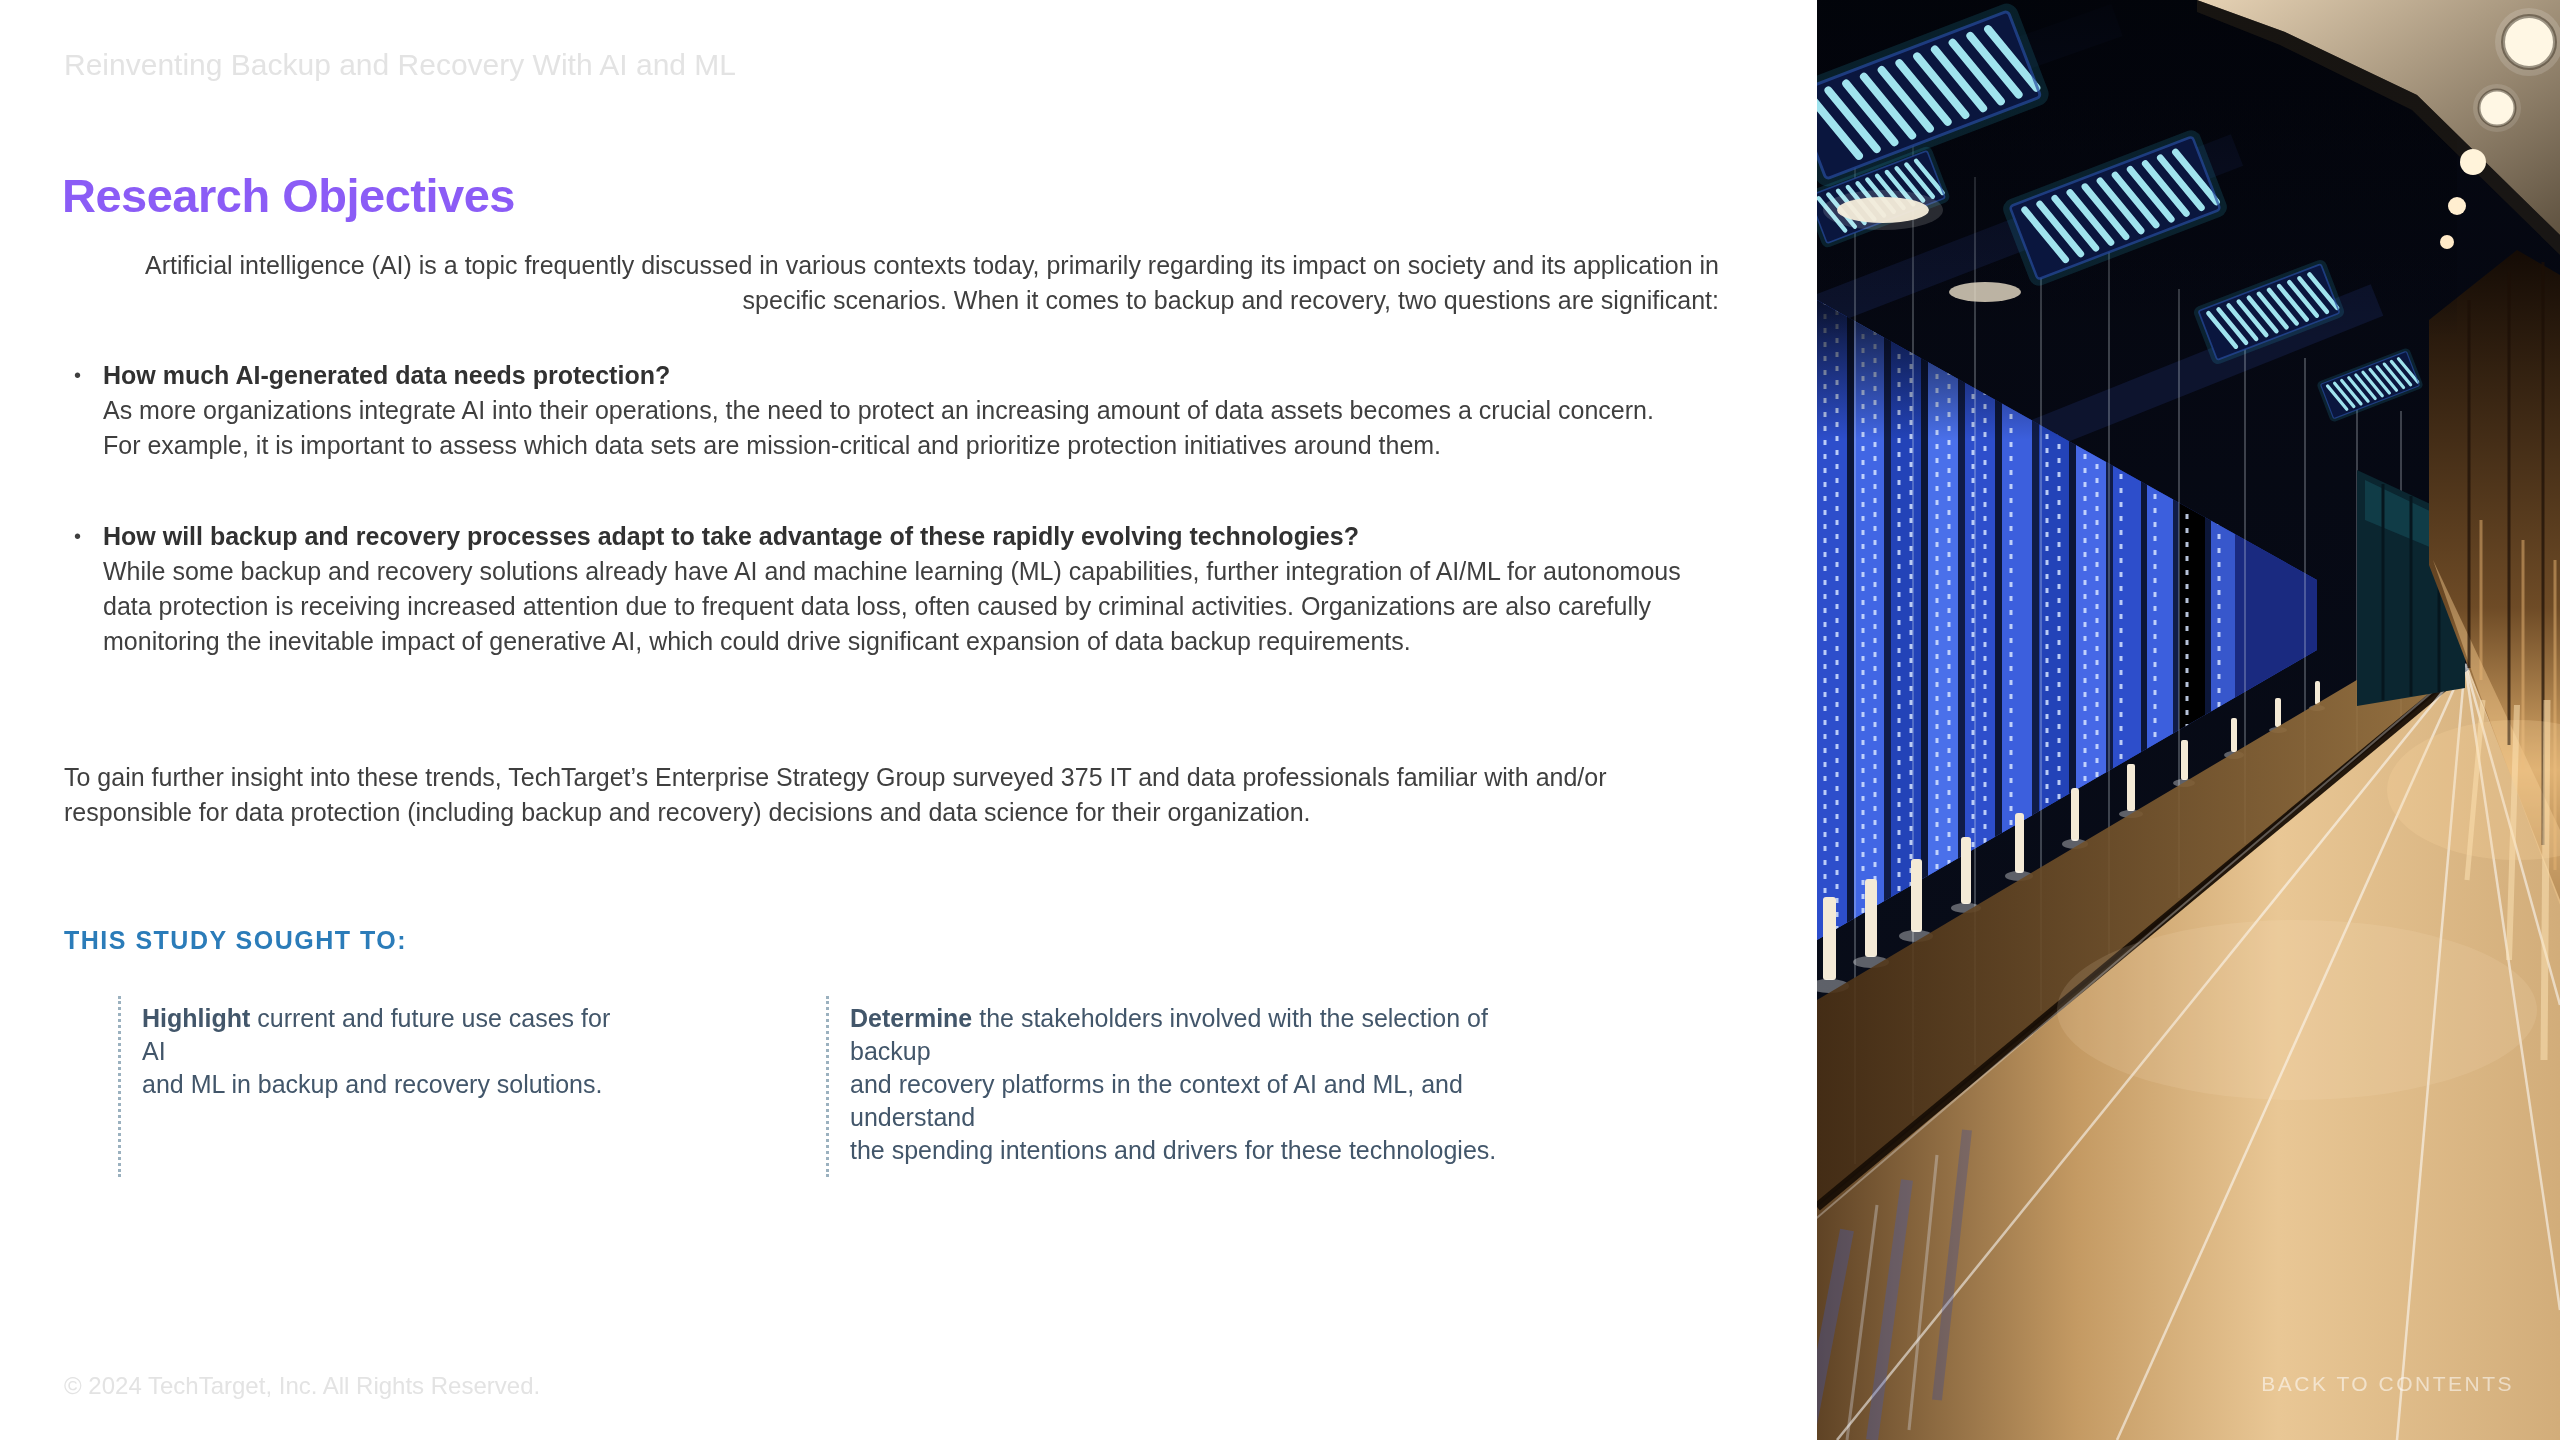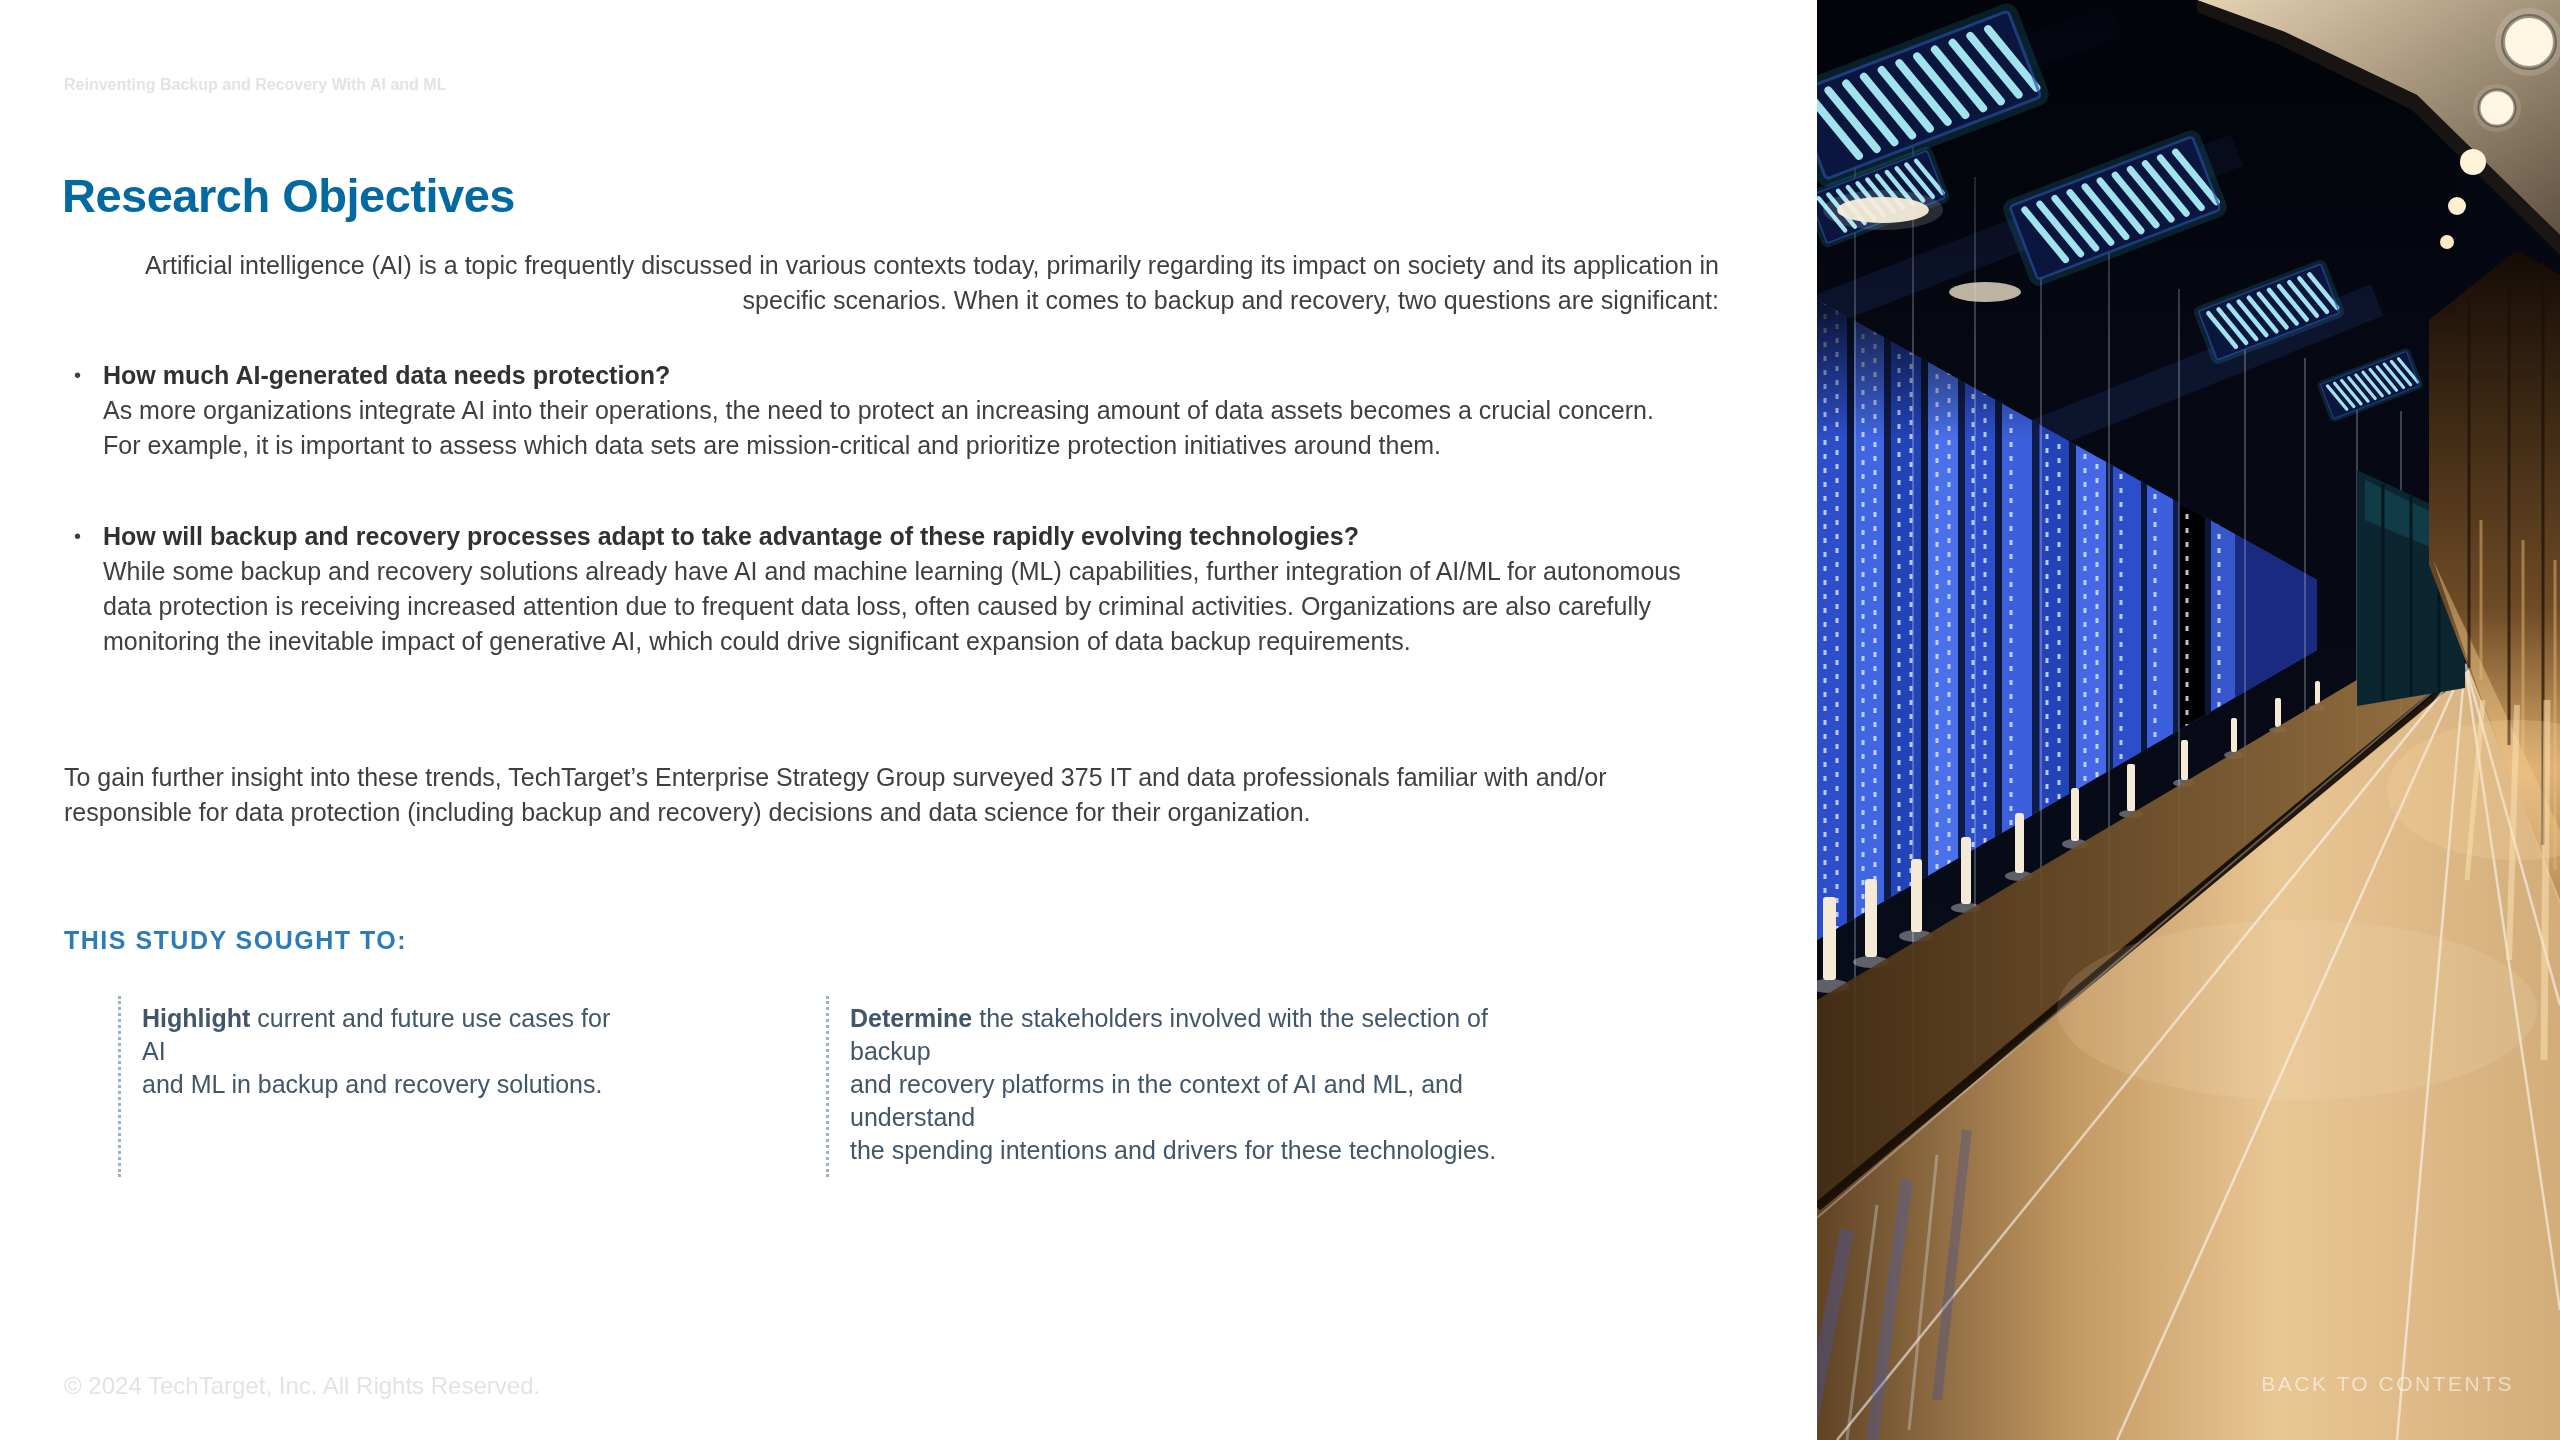--- a/index.html
+++ b/index.html
@@ -1,21 +1,21 @@
 <!DOCTYPE html>
 <html><head>
 <meta charset="utf-8">
 <style>
   html,body{margin:0;padding:0;background:#ffffff;width:2560px;height:1440px;overflow:hidden;}
   body{font-family:"Liberation Sans", sans-serif;position:relative;}
   .page{position:absolute;inset:0;background:#ffffff;}
 
   
-  .breadcrumb{position:absolute;top:76px;left:64px;font-size:16px;color:#e3e3e3;font-weight:bold;}
-  .page-title{position:absolute;top:168px;left:62px;margin:0;font-size:47px;font-weight:bold;color:#0369a1;letter-spacing:-0.5px;text-align:right;}
+  .breadcrumb{position:absolute;top:48px;left:64px;font-size:30px;color:#e3e3e3;}
+  .page-title{position:absolute;top:168px;left:62px;margin:0;font-size:47px;font-weight:bold;color:#8b5cf6;letter-spacing:-0.5px;text-align:right;}
   .intro{position:absolute;top:248px;left:64px;width:1655px;margin:0;font-size:25px;line-height:35px;color:#3f3f3f;text-align:right;}
   .bullets{position:absolute;top:358px;left:74px;margin:0;padding:0;list-style:none;width:1640px;}
   .bullets li{display:flex;margin:0;}
   .bullets li + li{margin-top:56px;}
   .bullet-dot{width:29px;flex:0 0 29px;color:#3f3f3f;font-size:20px;line-height:35px;}
   .bullet-dot::before{content:"•";}
   .li-body{width:1595px;font-size:25px;line-height:35px;color:#3f3f3f;}
   .b-head{font-weight:bold;color:#313131;}
   .closing{position:absolute;top:760px;left:64px;width:1655px;margin:0;font-size:25px;line-height:35px;color:#3f3f3f;}
   .study-heading{position:absolute;top:926px;left:64px;font-size:25px;font-weight:bold;letter-spacing:1.5px;color:#2b7cb9;}

